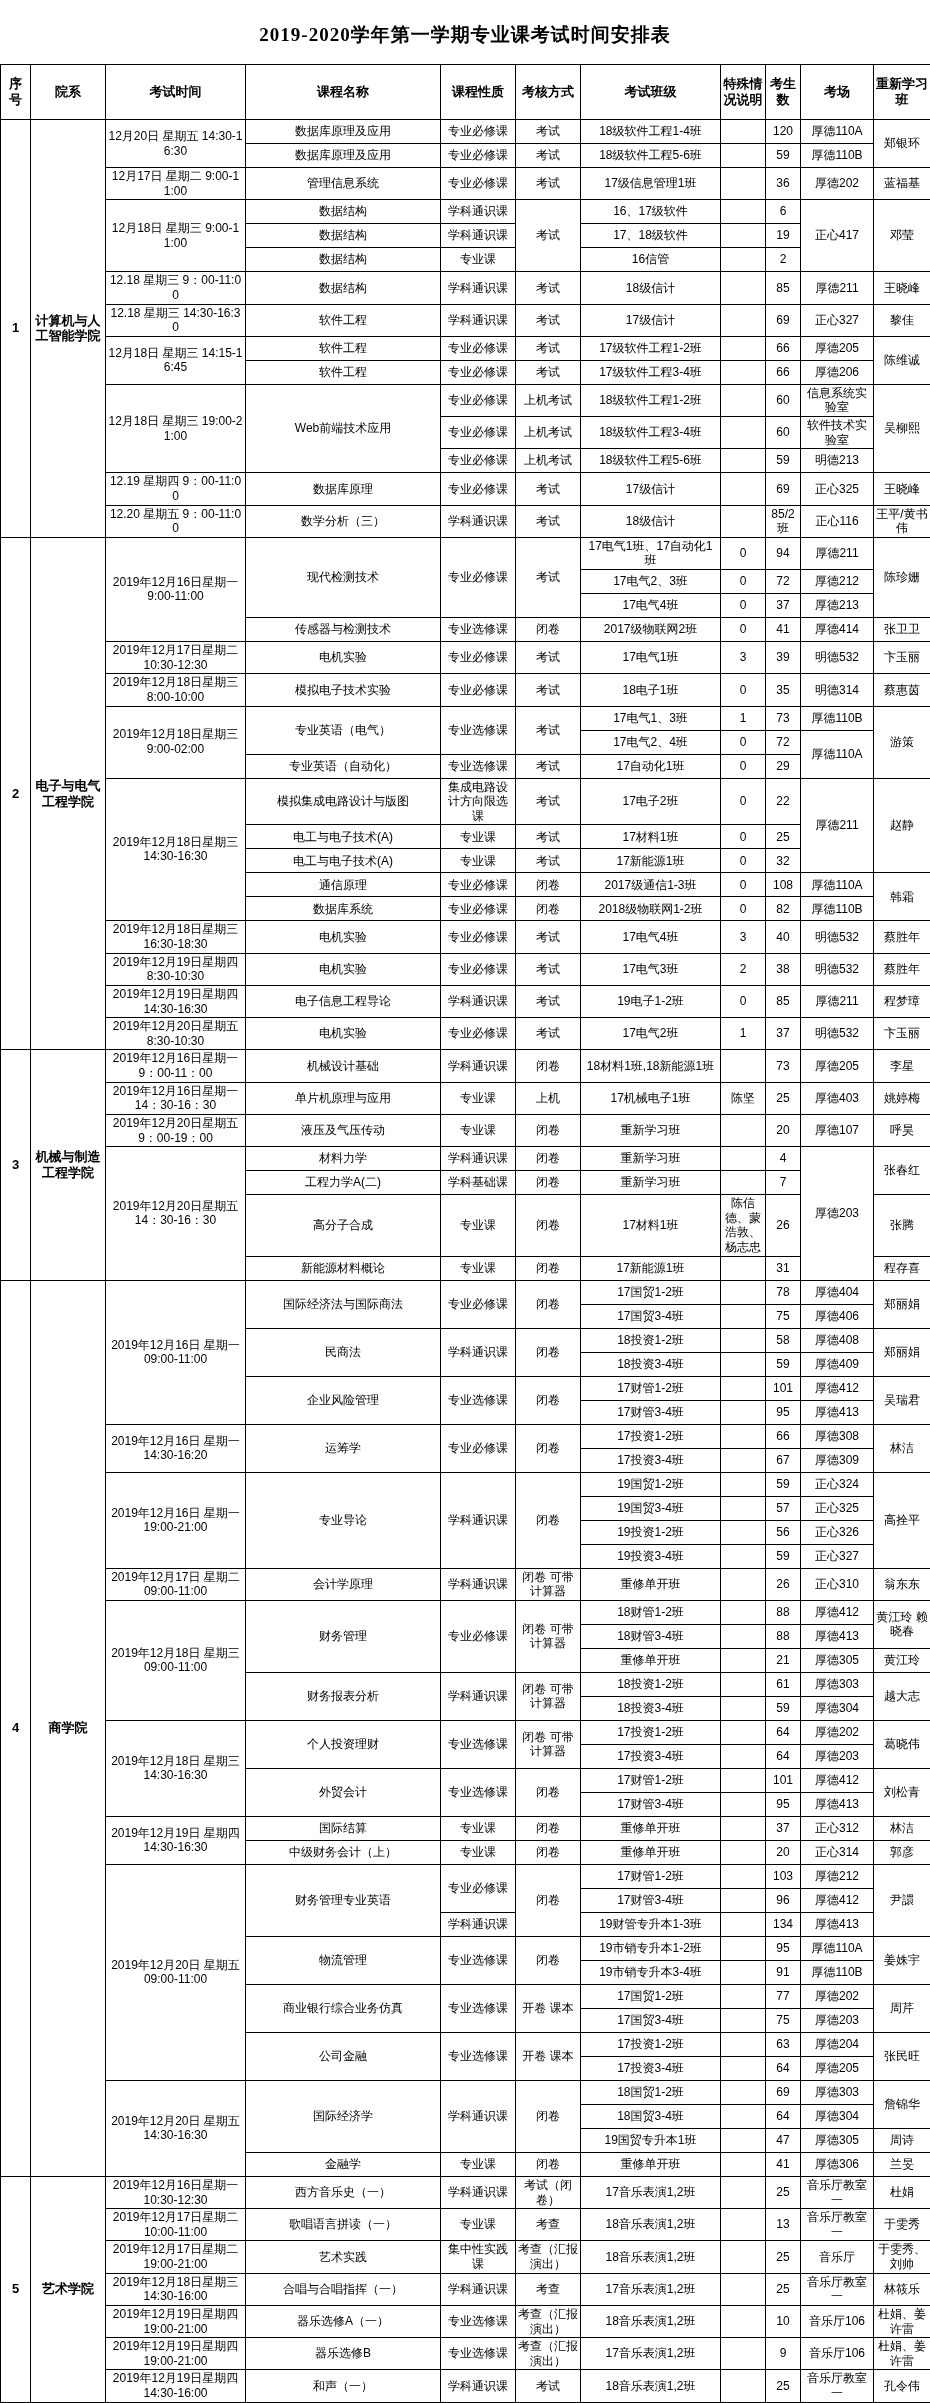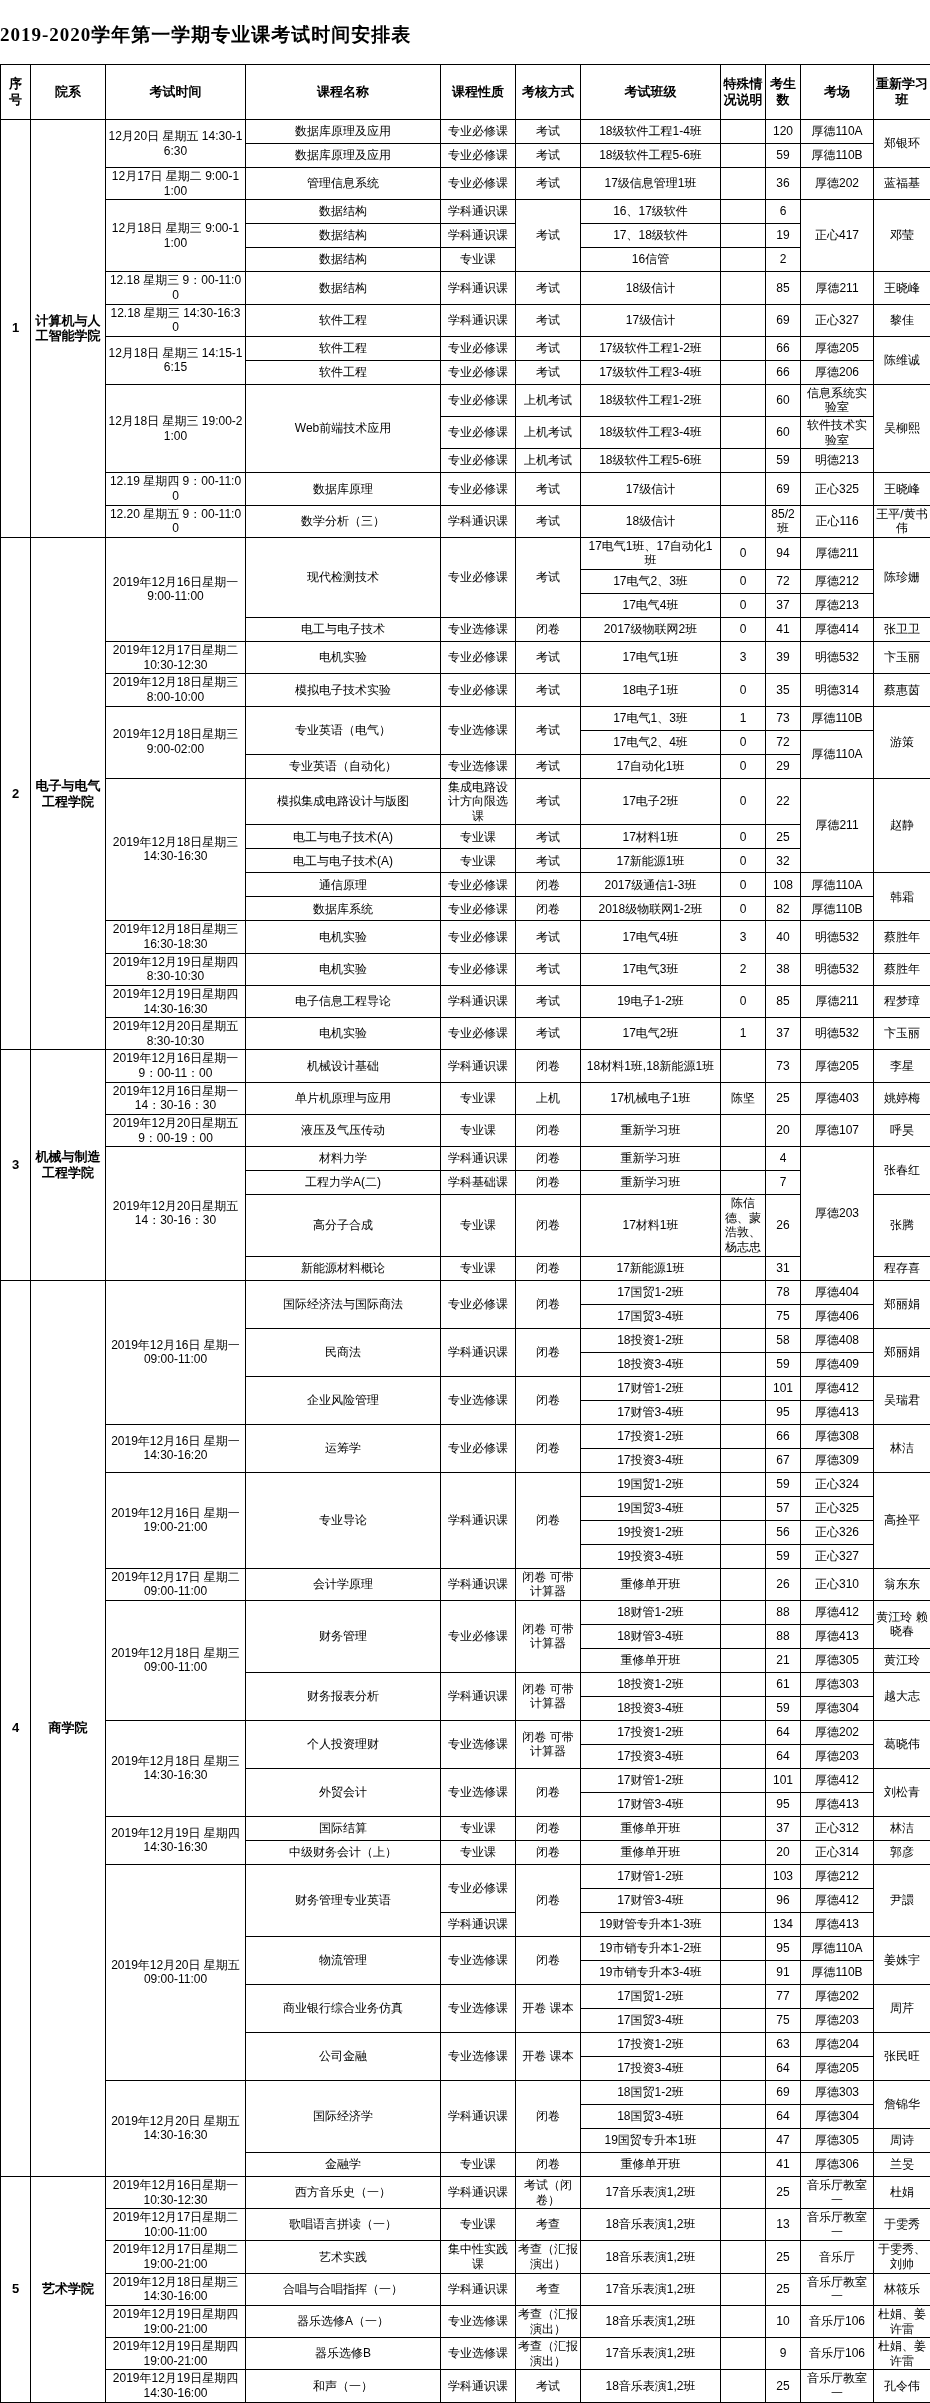--- a/index.html
+++ b/index.html
@@ -1,18 +1,18 @@
 <!DOCTYPE html>
 <html><head>
 <meta charset="utf-8">
 <style>
   html,body{margin:0;padding:0;background:#ffffff;color:#000;}
   body{width:930px;font-family:"Liberation Sans","DejaVu Sans",sans-serif;}
   .page-title{
-    text-align:left;font-family:"Liberation Serif","DejaVu Serif",serif;
+    text-align:center;font-family:"Liberation Serif","DejaVu Serif",serif;
     font-weight:bold;font-size:19px;padding:22px 0 16px 0;letter-spacing:1px;
   }
   table.exam-table{
     width:930px;border-collapse:collapse;table-layout:fixed;
     font-size:12px;line-height:1.22;
   }
   .exam-table th,.exam-table td{
     border:1px solid #000;text-align:center;vertical-align:middle;
     padding:1px 2px;word-break:break-all;overflow:hidden;
   }
@@ -129,21 +129,21 @@
         <td>软件工程</td>
         <td>学科通识课</td>
         <td>考试</td>
         <td>17级信计</td>
         <td></td>
         <td>69</td>
         <td>正心327</td>
         <td>黎佳</td>
       </tr>
       <tr>
-        <td rowspan="2">12月18日 星期三 14:15-16:15</td>
+        <td rowspan="2">12月18日 星期三 14:15-16:45</td>
         <td>软件工程</td>
         <td>专业必修课</td>
         <td>考试</td>
         <td>17级软件工程1-2班</td>
         <td></td>
         <td>66</td>
         <td>厚德205</td>
         <td rowspan="2">陈维诚</td>
       </tr>
       <tr>
@@ -223,21 +223,21 @@
         <td>72</td>
         <td>厚德212</td>
       </tr>
       <tr>
         <td>17电气4班</td>
         <td>0</td>
         <td>37</td>
         <td>厚德213</td>
       </tr>
       <tr>
-        <td>电工与电子技术</td>
+        <td>传感器与检测技术</td>
         <td>专业选修课</td>
         <td>闭卷</td>
         <td>2017级物联网2班</td>
         <td>0</td>
         <td>41</td>
         <td>厚德414</td>
         <td>张卫卫</td>
       </tr>
       <tr>
         <td>2019年12月17日星期二 10:30-12:30</td>

